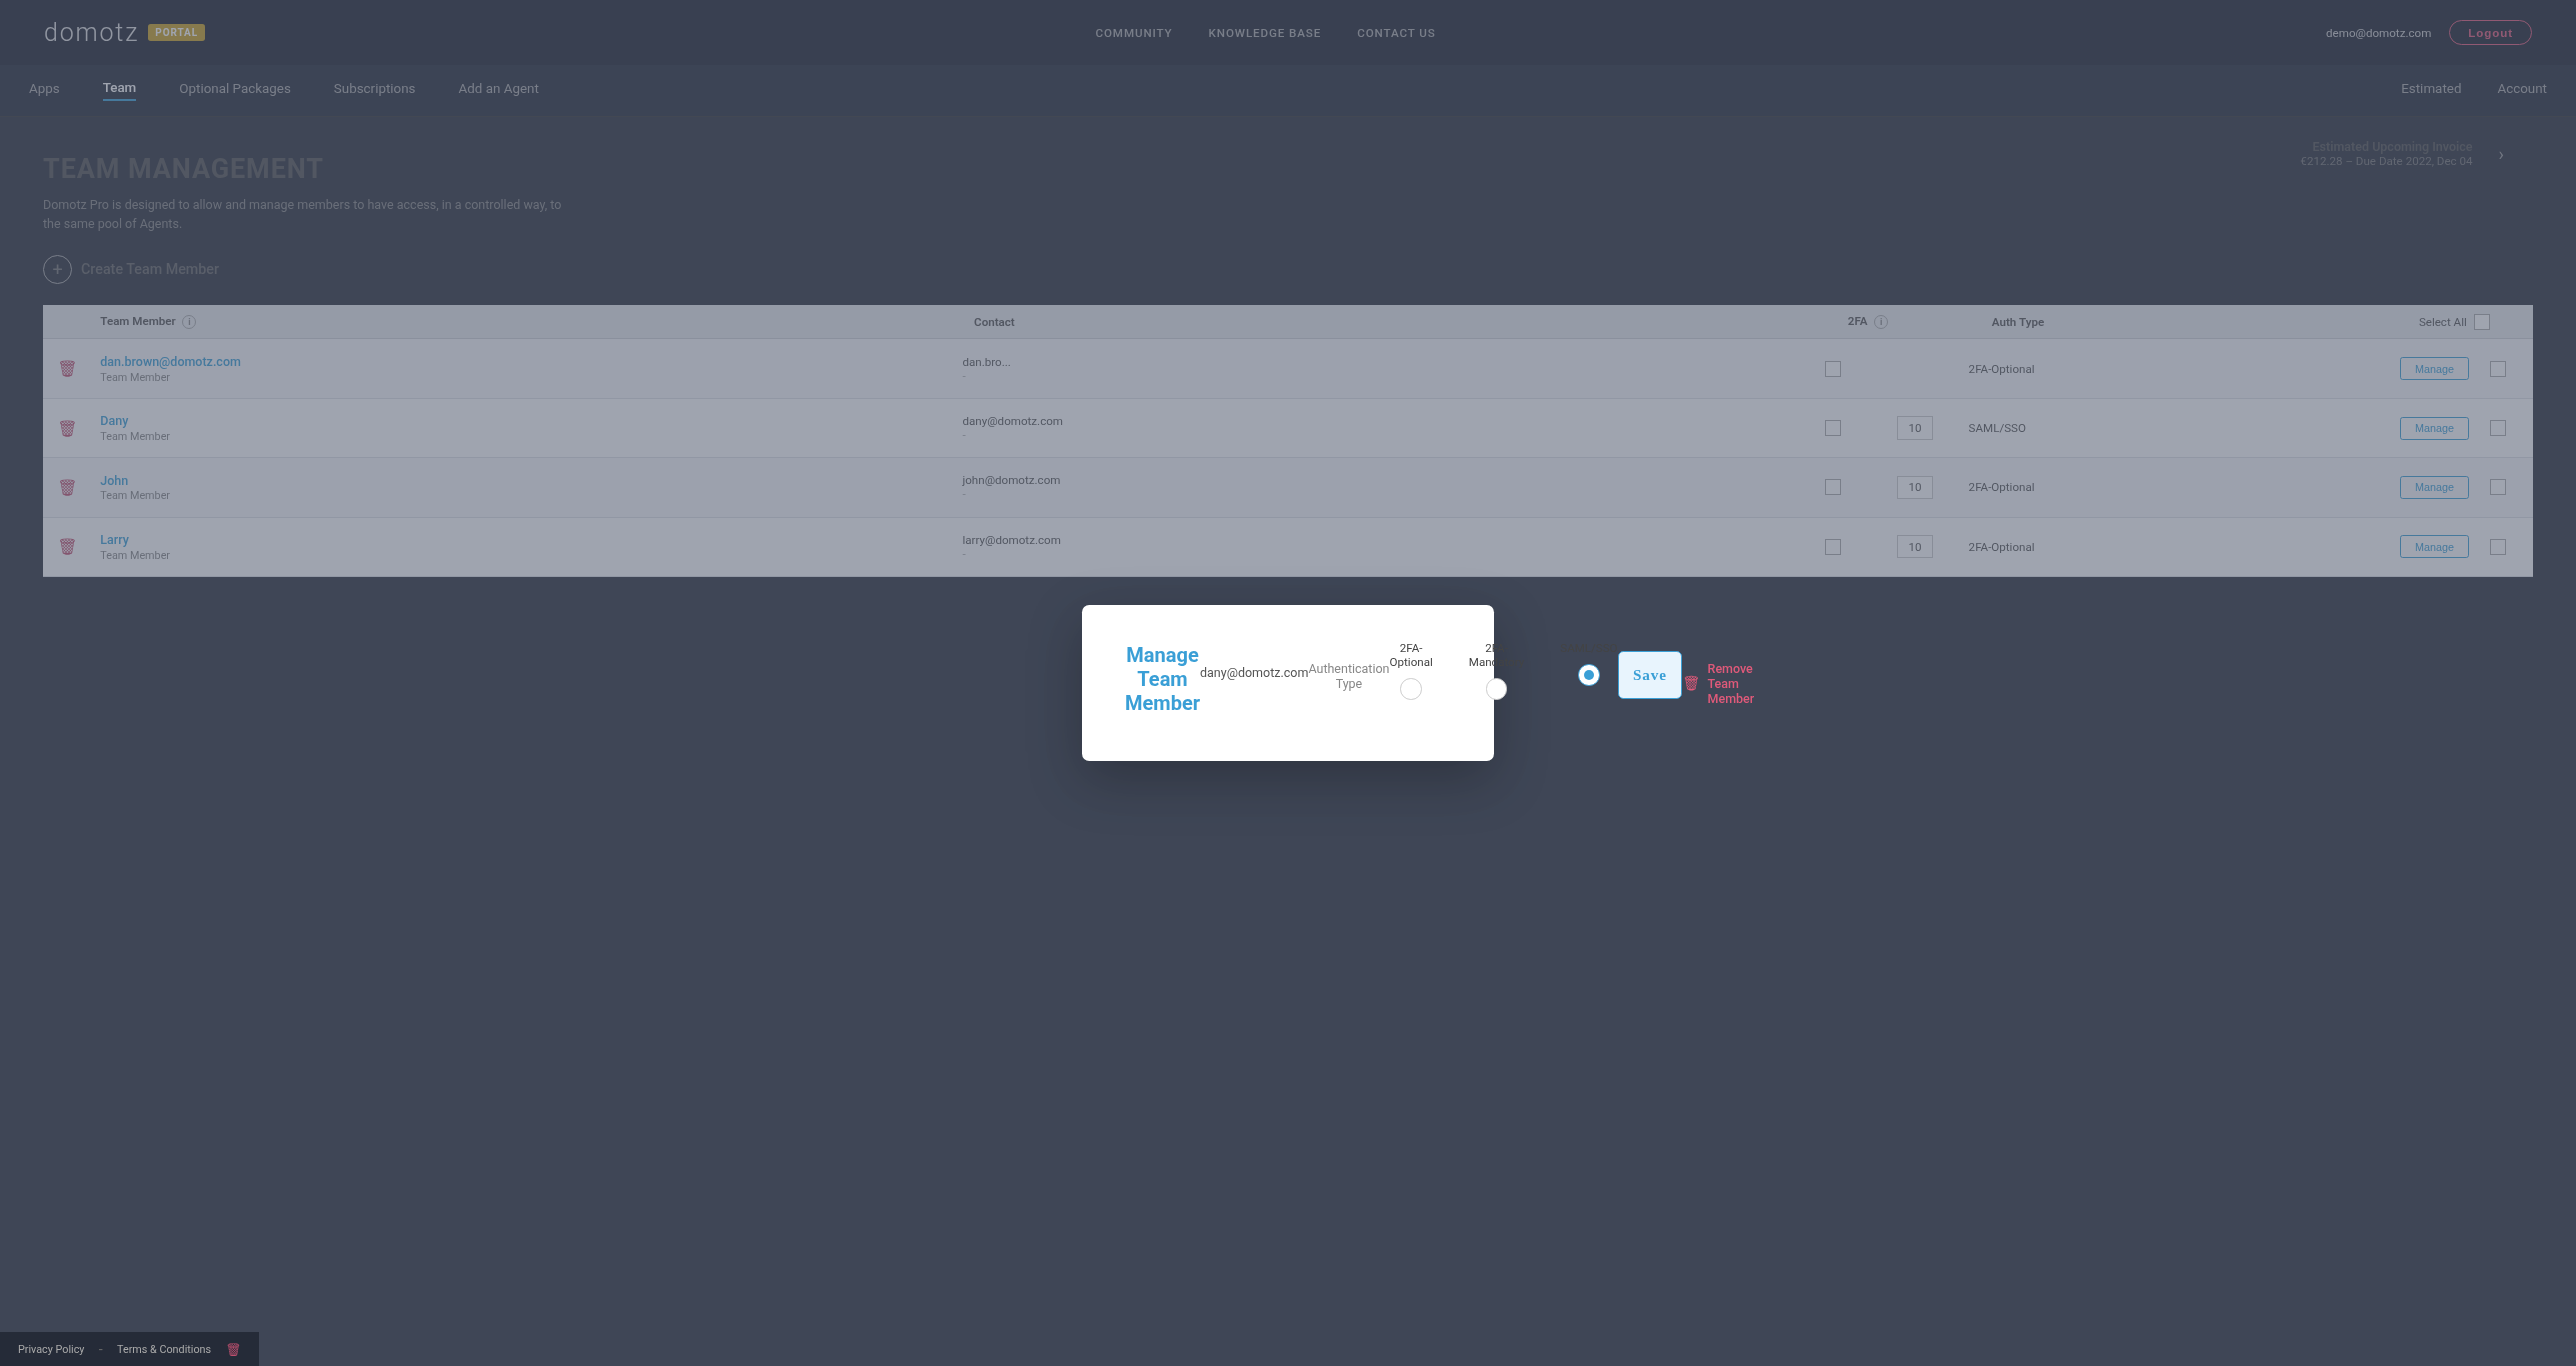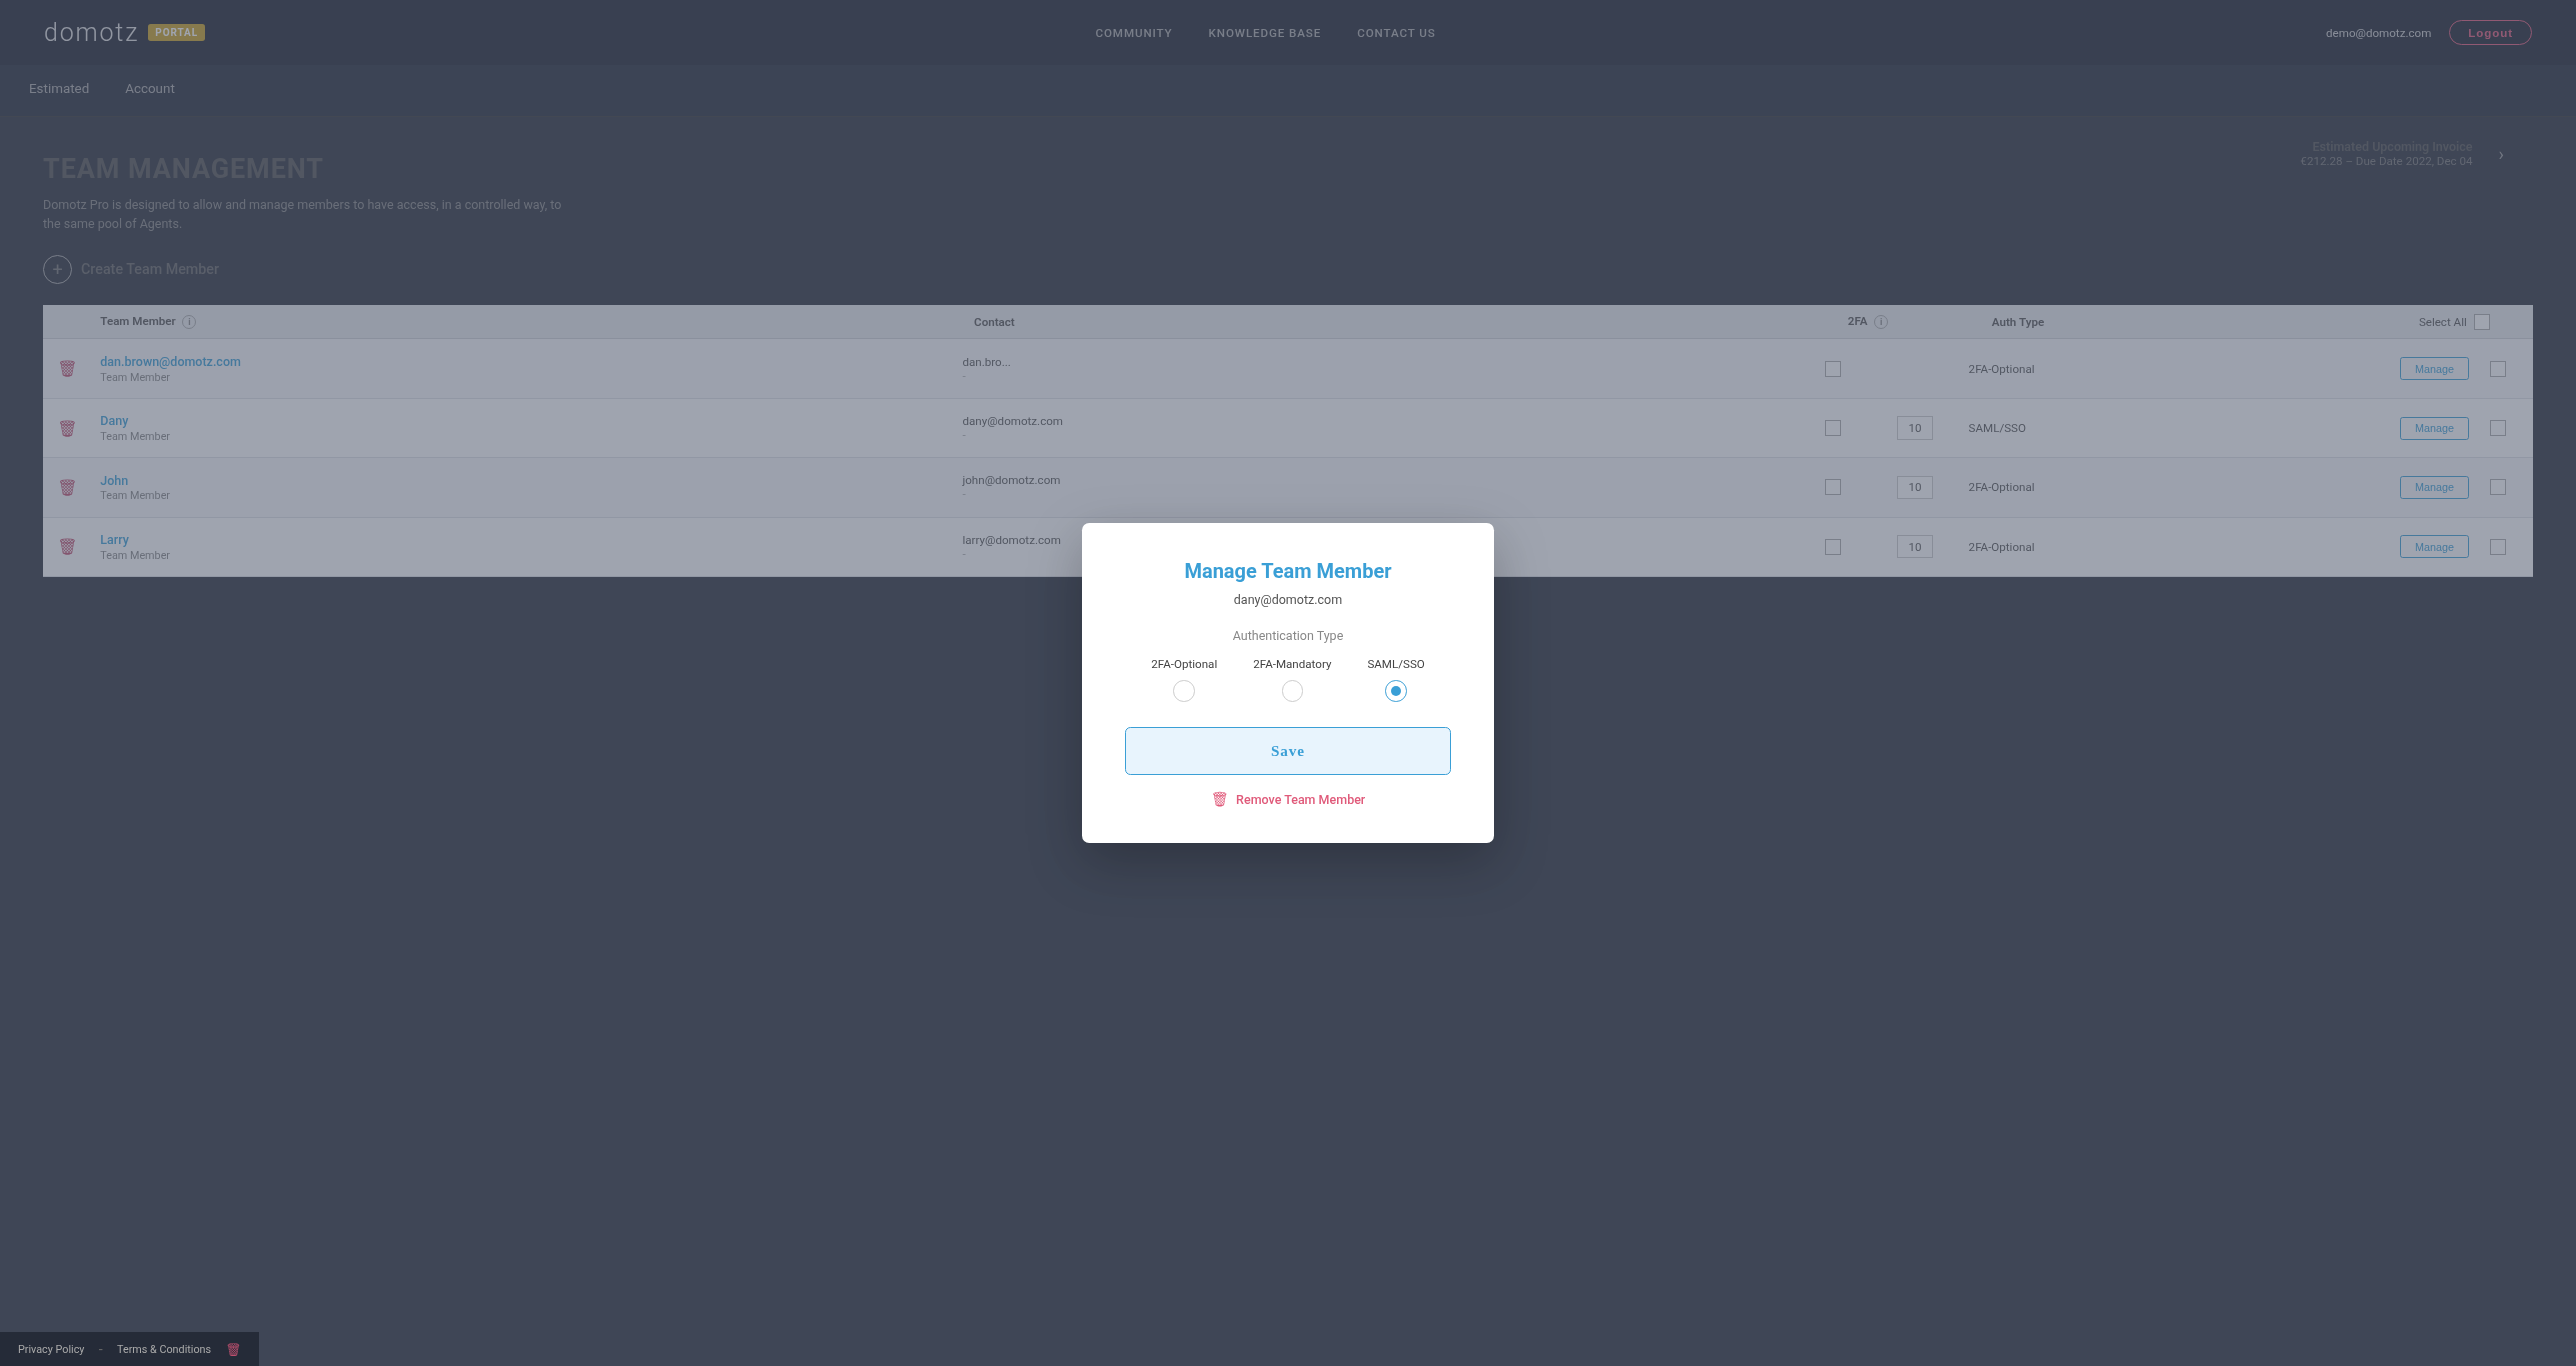--- a/index.html
+++ b/index.html
@@ -279,21 +279,21 @@
     .modal {
       background: #fff;
       border-radius: 7.2px;
       padding: 36px 43px;
       width: 412px;
       max-width: 90vw;
       box-shadow: 0 18px 54px rgba(0,0,0,0.25);
       position: relative;
       z-index: 101;
       display: flex;
-      flex-direction: column;
+      flex-direction: row;
       align-items: center;
     }
     .modal-title {
       font-size: 20px;
       font-weight: 700;
       color: #3a9fd6;
       margin-bottom: 9px;
       text-align: center;
     }
     .modal-subtitle {
@@ -418,20 +418,27 @@
     <a class="nav-link">KNOWLEDGE BASE</a>
     <a class="nav-link">CONTACT US</a>
   </div>
   <div class="top-nav-right">
     <span class="user-email">demo@domotz.com</span>
     <button class="logout-btn">Logout</button>
   </div>
 </nav>
 
 <nav class="sec-nav">
+  <div class="sec-nav-left">
+    <a class="nav-item">Apps</a>
+    <a class="nav-item active">Team</a>
+    <a class="nav-item">Optional Packages</a>
+    <a class="nav-item">Subscriptions</a>
+    <a class="nav-item">Add an Agent</a>
+  </div>
   <div class="sec-nav-right">
     <a class="nav-item">Estimated</a>
     <a class="nav-item">Account</a>
   </div>
 </nav>
 
 <div class="main-content">
 
   <div class="invoice-banner">
     <div class="invoice-text">

